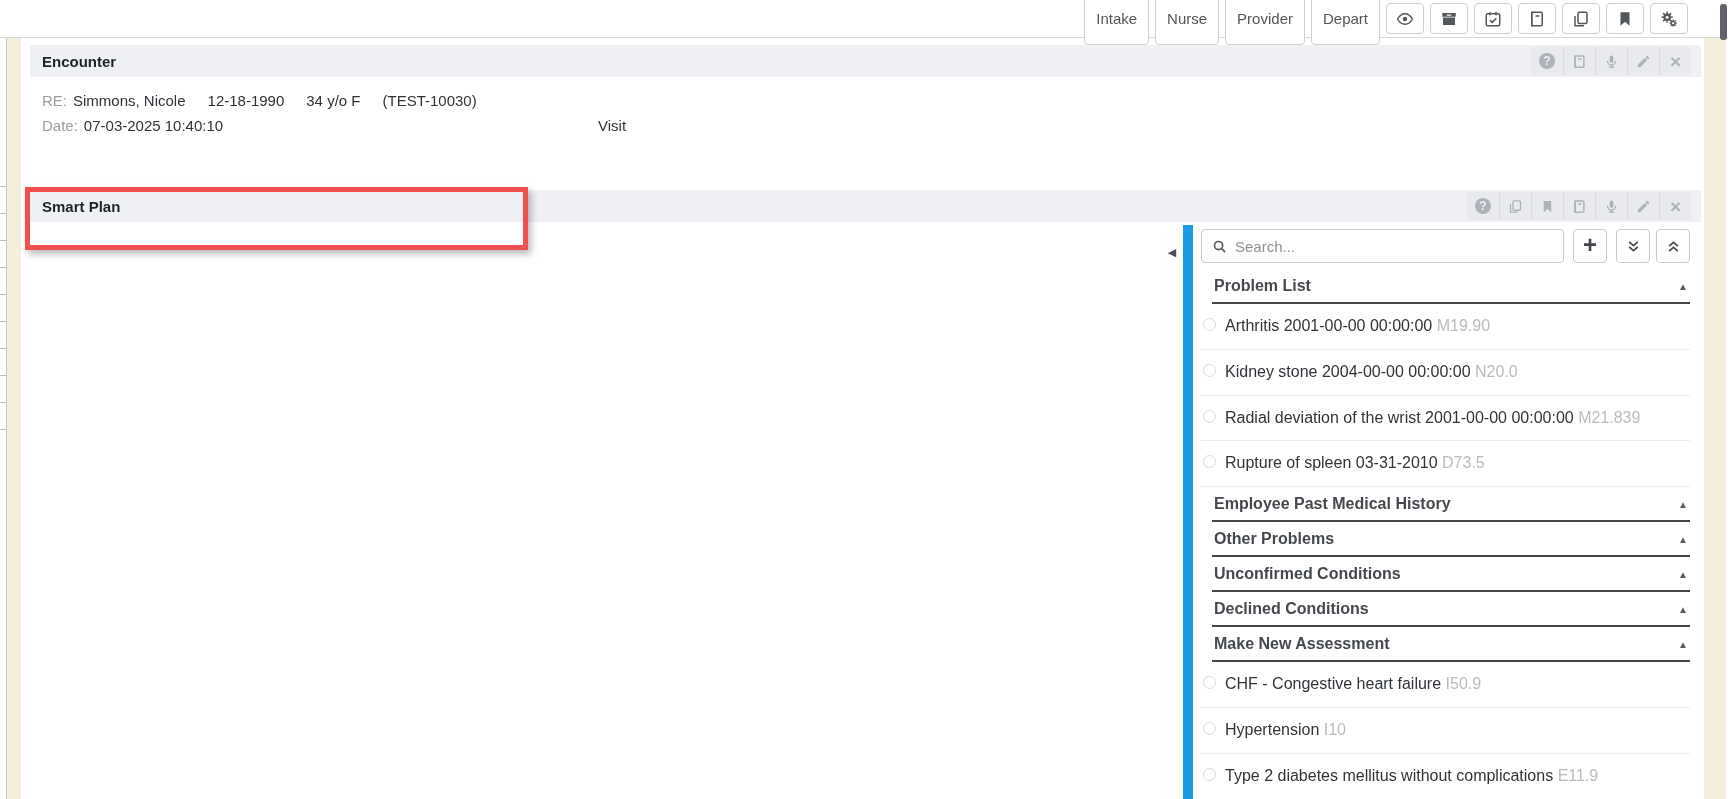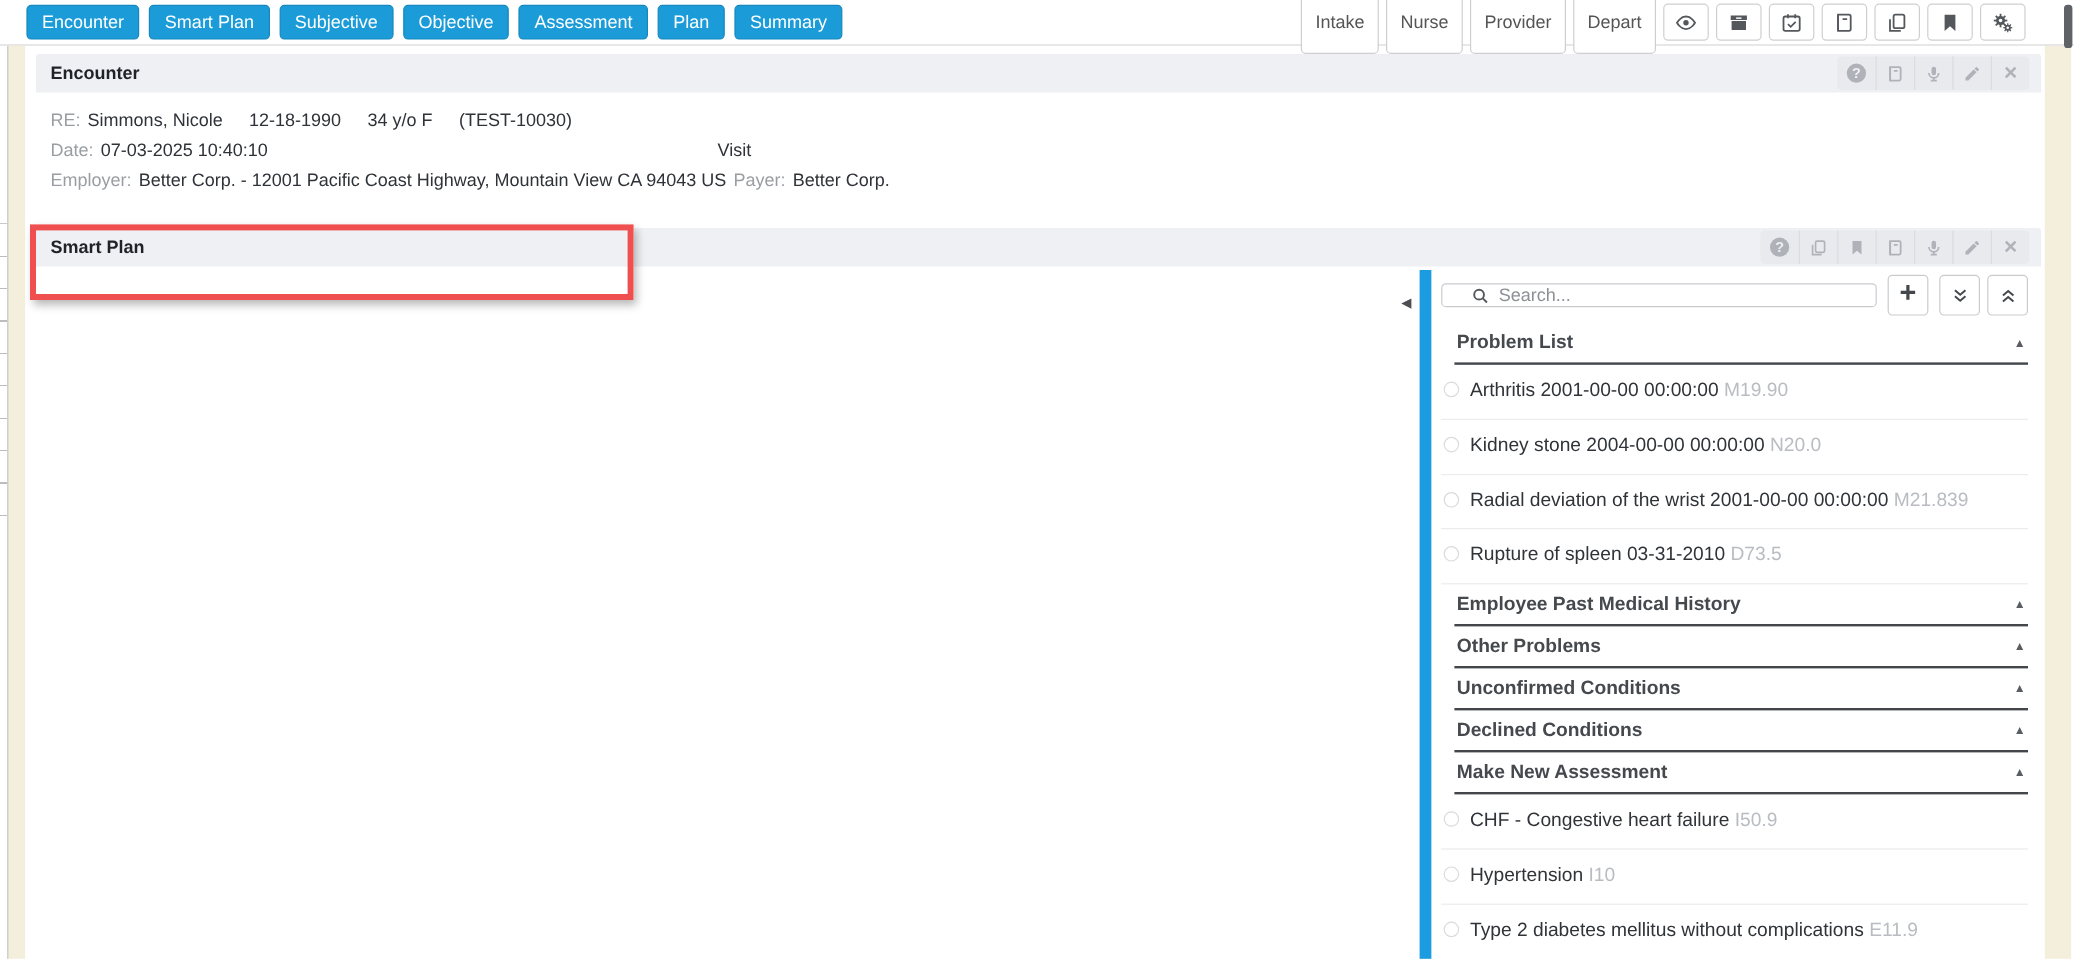--- a/index.html
+++ b/index.html
@@ -65,22 +65,22 @@
 
   
   .collapse-arrow { position:absolute; left:1164px; top:243px; width:16px; height:18px;
     color:#4b4e52; font-size:11px; display:flex; align-items:center;
     justify-content:center; cursor:pointer; }
   .blue-bar { position:absolute; left:1183px; top:225px; bottom:0; width:10px;
     background:#1b9be0; }
   .sidebar { position:absolute; left:1193px; top:225px; width:507px; bottom:0;
     background:#fff; overflow:hidden; }
   .search-row { display:flex; align-items:center; padding:4px 10px 6px 8px; }
-  .search-box { flex:1; height:20px; border:1px solid #c9cbcf; border-radius:4px;
-    display:flex; align-items:center; padding:0 24px; color:#6b6e73; }
+  .search-box { flex:1; height:34px; border:1px solid #c9cbcf; border-radius:4px;
+    display:flex; align-items:center; padding:0 10px; color:#6b6e73; }
   .search-box svg { width:15px; height:15px; margin-right:8px; color:#55585c; flex:none; }
   .search-box input { border:none; outline:none; font-size:15px; width:100%;
     font-family:inherit; color:#333; }
   .search-box input::placeholder { color:#8d9095; }
   .sq-btn { width:34px; height:34px; border:1px solid #c9cbcf; border-radius:4px;
     background:#fff; color:#44474c; display:flex; align-items:center;
     justify-content:center; cursor:pointer; flex:none; }
   .plus-btn { margin-left:9px; font-size:24px; font-weight:bold; padding-bottom:3px; }
   .chev-btn { margin-left:9px; }
   .chev-btn + .chev-btn { margin-left:6px; }
@@ -95,21 +95,20 @@
     border-bottom:1px solid #ebeced; cursor:pointer; font-size:16px;
     line-height:1.55; color:#303438; }
   .radio-circle { width:13px; height:13px; border:1px solid #d9dbde;
     border-radius:50%; flex:none; margin-top:4px; background:#fff; }
   .code { color:#b9bcc0; }
 </style>
 </head>
 <body>
 
 <div class="topbar">
-  <div id="nav-buttons"><button class="nav-btn">Encounter</button><button class="nav-btn">Smart Plan</button><button class="nav-btn">Subjective</button><button class="nav-btn">Objective</button><button class="nav-btn">Assessment</button><button class="nav-btn">Plan</button><button class="nav-btn">Summary</button></div>
   <div class="topbar-right">
     <div id="stage-buttons"><button class="stage-btn">Intake</button><button class="stage-btn">Nurse</button><button class="stage-btn">Provider</button><button class="stage-btn">Depart</button></div>
     <div class="tool-btn">
       <svg viewBox="0 0 24 24" fill="none" stroke="currentColor" stroke-width="2">
           <path d="M2 12s4-7 10-7 10 7 10 7-4 7-10 7-10-7-10-7z"></path>
           <circle cx="12" cy="12" r="3" fill="currentColor" stroke="none"></circle>
         </svg>
     </div>
     <div class="tool-btn">
       <svg viewBox="0 0 24 24" fill="currentColor">
@@ -210,26 +209,20 @@
     <span>Simmons, Nicole</span>
     <span class="sep-gap">12-18-1990</span>
     <span class="sep-gap">34 y/o F</span>
     <span class="sep-gap">(TEST-10030)</span>
   </div>
   <div class="p-line">
     <span class="lbl">Date:</span>
     <span>07-03-2025 10:40:10</span>
     <span class="visit-word">Visit</span>
   </div>
-  <div class="p-line">
-    <span class="lbl">Employer:</span>
-    <span>Better Corp. - 12001 Pacific Coast Highway, Mountain View CA 94043 US</span>
-    <span class="lbl" style="margin-left:6px">Payer:</span>
-    <span>Better Corp.</span>
-  </div>
 </div>
 
 <div class="panel-band sp-band">
   <span class="band-title">Smart Plan</span>
   <div class="band-icons">
     <div class="band-icon">
         <span class="help-dot">?</span>
       </div>
     <div class="band-icon">
       <svg viewBox="0 0 24 24" fill="none" stroke="currentColor" stroke-width="2.2">

